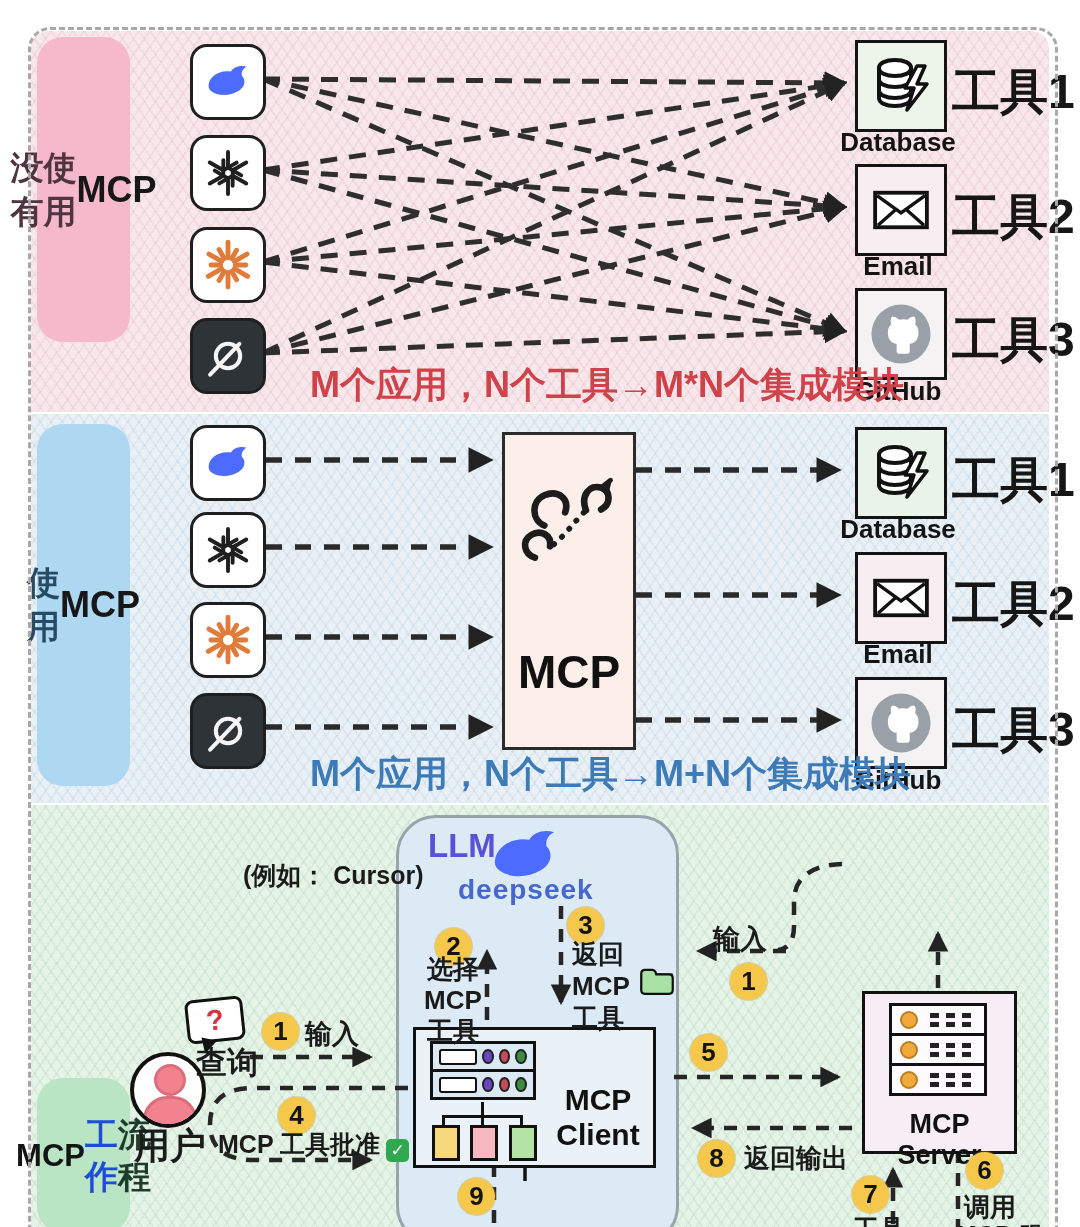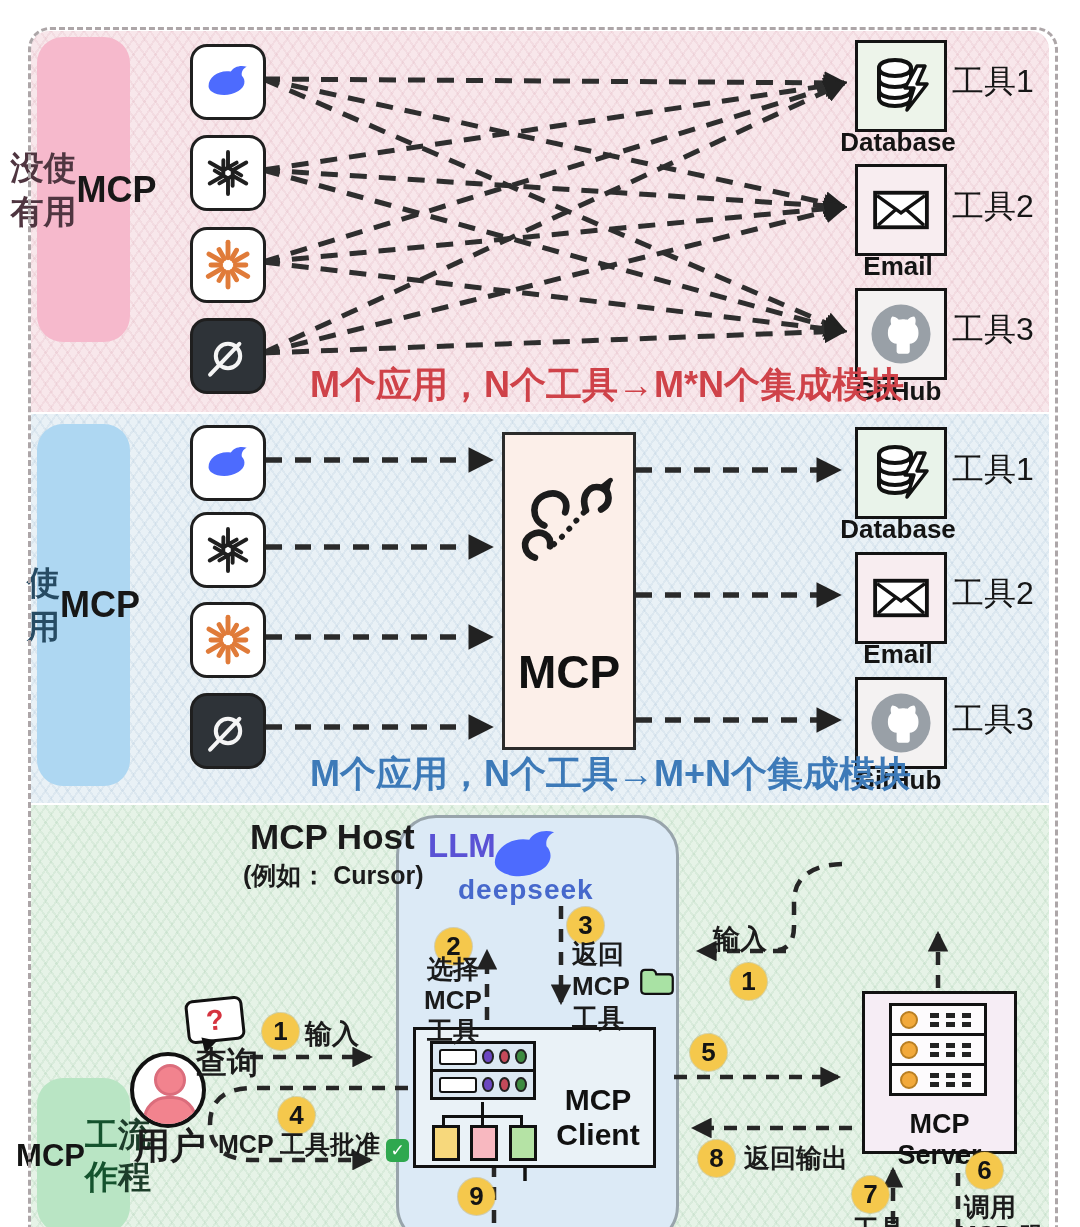--- a/index.html
+++ b/index.html
@@ -20,21 +20,21 @@
   #outerborder{position:absolute;left:28px;top:27px;width:1024px;height:1240px;
     border:3px dashed #ada6a8;border-radius:22px;pointer-events:none;z-index:8}
   .seclabel{position:absolute;left:37px;width:93px;border-radius:26px;display:flex;flex-direction:row;
     align-items:center;justify-content:center;z-index:3;font-weight:bold;text-align:center}
   .seclabel .ln{font-size:33px;line-height:44px}
   .app{position:absolute;width:70px;height:70px;border-radius:17px;background:#fff;border:3.5px solid #1f1f1f;
     display:flex;align-items:center;justify-content:center;z-index:4}
   .app.dark{background:#2e3338}
   .tool{position:absolute;width:86px;height:86px;border:3.5px solid #141414;
     display:flex;align-items:center;justify-content:center;z-index:4}
-  .tooltag{position:absolute;font-weight:normal;font-size:32px;color:#161616;z-index:4;white-space:nowrap}
+  .tooltag{position:absolute;font-weight:bold;font-size:48px;color:#161616;z-index:4;white-space:nowrap}
   .toolname{position:absolute;font-weight:bold;font-size:26px;color:#141414;z-index:4;transform:translateX(-50%);white-space:nowrap}
   .caption{position:absolute;width:560px;text-align:center;font-weight:bold;font-size:36px;z-index:4;white-space:nowrap}
   .badge{position:absolute;width:37px;height:37px;border-radius:50%;background:#f5c84c;color:#141414;
     font-weight:bold;font-size:26px;display:flex;align-items:center;justify-content:center;z-index:6;
     box-shadow:0 0 0 1px rgba(190,150,40,.35)}
   .stept{position:absolute;font-weight:bold;color:#1b1b1b;z-index:6;white-space:nowrap}
   .box{position:absolute;border:3.5px solid #121212;z-index:5}
   #hub{left:502px;top:432px;width:128px;height:312px;background:#fcefe9;border-color:#2b2b2b;z-index:4}
   #hub .hublabel{position:absolute;bottom:48px;width:100%;text-align:center;font-weight:bold;font-size:46px;color:#111}
   #hostbox{position:absolute;left:396px;top:815px;width:277px;height:425px;background:#dceaf6;
@@ -305,25 +305,24 @@
   <div class="tooltag" style="left:952px;top:572px">工具2</div>
   <div class="tooltag" style="left:952px;top:698px">工具3</div>
   <div class="toolname" style="left:898px;top:514px">Database</div>
   <div class="toolname" style="left:898px;top:639px">Email</div>
   <div class="toolname" style="left:898px;top:765px">GitHub</div>
 
   <div class="caption" style="left:310px;top:750px;color:#3d7ab8">M个应用，N个工具→M+N个集成模块</div>
 
   <div class="seclabel" style="top:1078px;height:155px;background:#b9e5c4">
     <div class="ln" style="color:#141414;font-size:31px;line-height:42px">MCP</div>
-    <div class="ln" style="color:#14532d;line-height:42px">工作</div>
+    <div class="ln" style="color:#1d4ed8;line-height:42px">工作</div>
     <div class="ln" style="color:#1d3d2a;line-height:42px">流程</div>
   </div>
 
-  <div class="stept" style="left:250px;top:817px;font-size:35px;z-index:4">MCP Host</div>
   <div class="stept" style="left:243px;top:859px;font-size:25px;font-weight:600;z-index:4">(例如： Cursor)</div>
 
   <div class="stept" style="left:428px;top:827px;font-size:33px;color:#5a52d5;z-index:4">LLM</div>
   <svg width="78" height="56" style="position:absolute;left:486px;top:828px;color:#4d6bfe;z-index:4">
       <use href="#whale"></use>
     </svg>
   <div class="stept" style="left:458px;top:874px;width:124px;text-align:center;font-size:28px;color:#4668cc;letter-spacing:1px;z-index:4">deepseek</div>
 
   <div class="badge" style="left:435px;top:928px">2</div>
   <div class="stept" style="left:420px;top:954px;width:66px;text-align:center;font-size:26px;line-height:31px">

